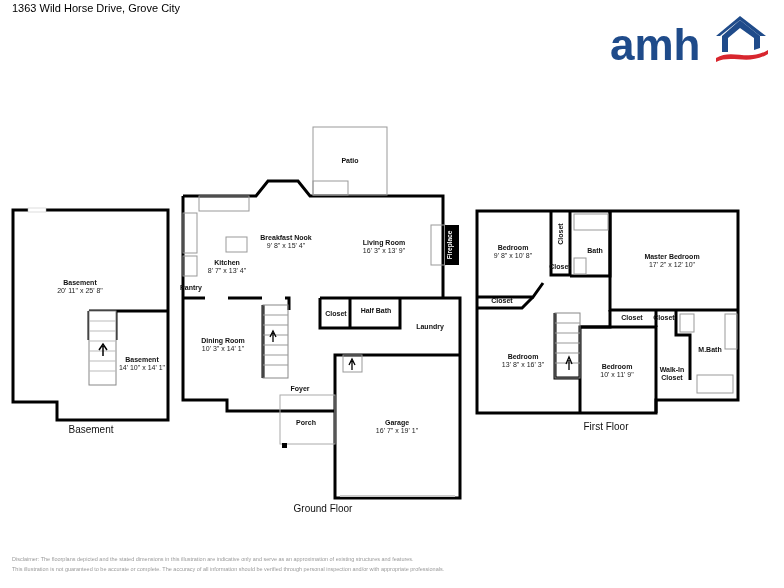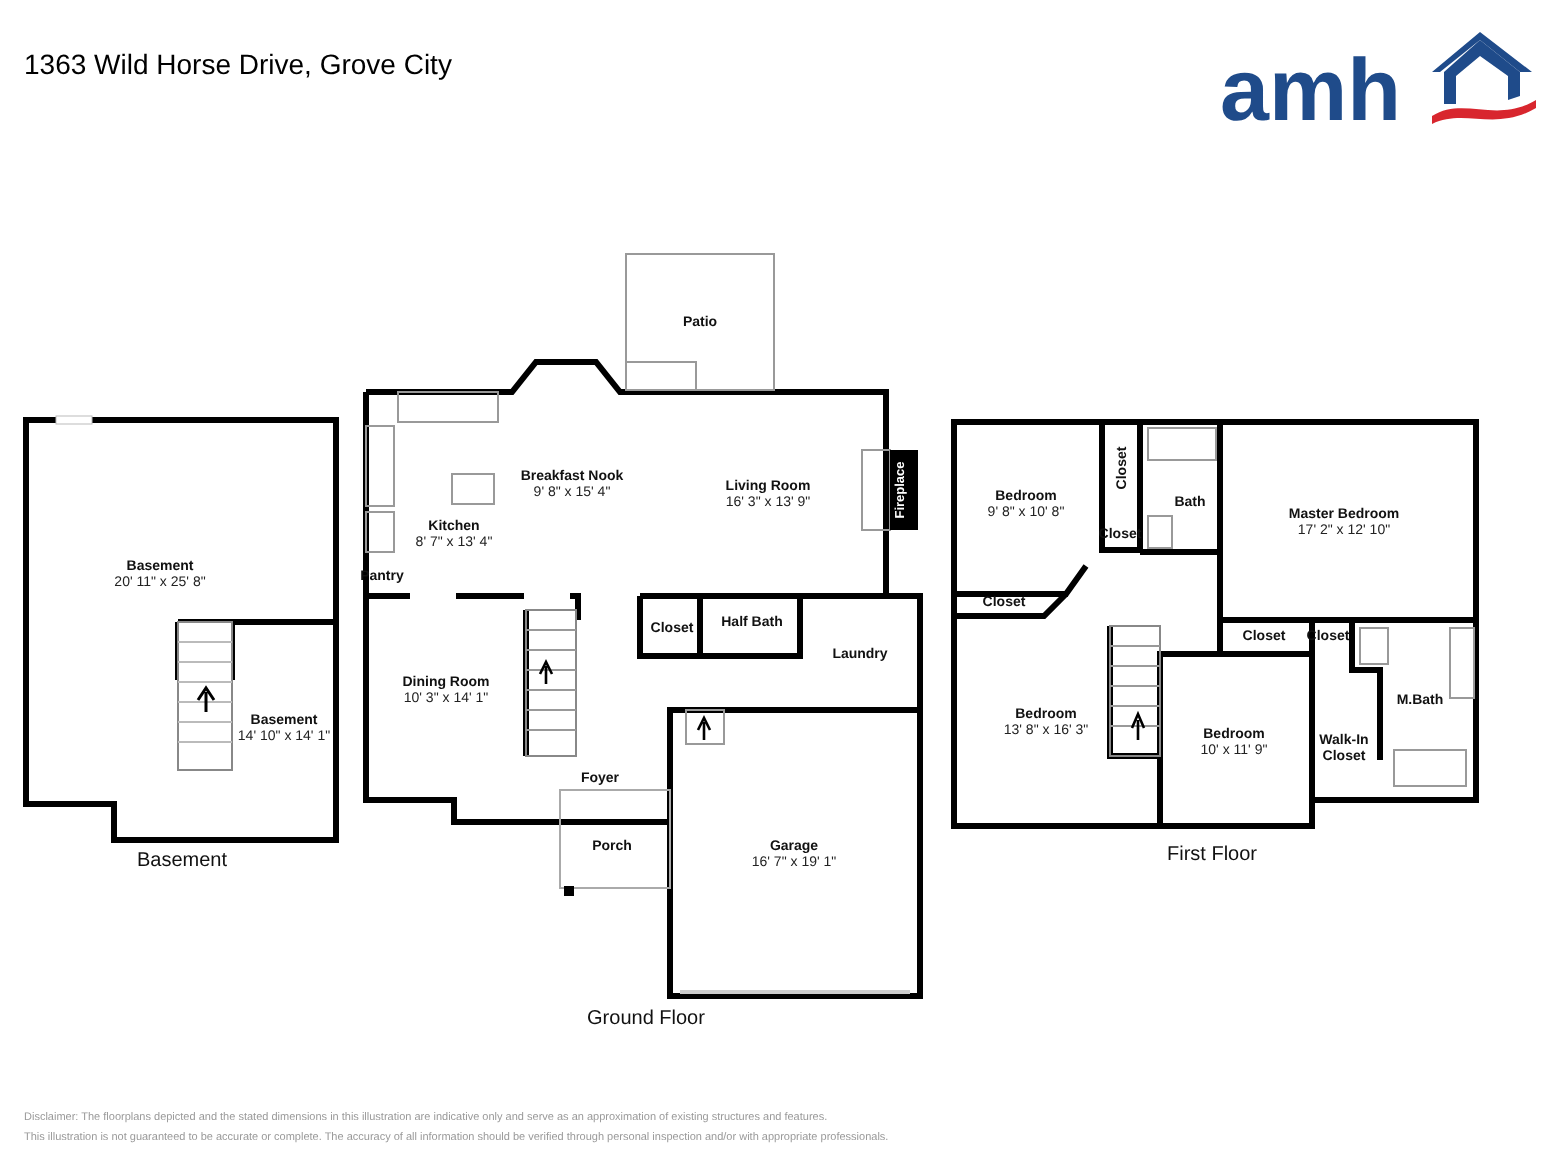--- a/index.html
+++ b/index.html
@@ -1,17 +1,17 @@
 <!DOCTYPE html>
 <html><head>
 <meta charset="utf-8">
 <style>
   html,body{margin:0;padding:0;background:#fff;}
   body{width:784px;height:588px;position:relative;overflow:hidden;font-family:"Liberation Sans",sans-serif;color:#000;}
-  .addr{position:absolute;left:12px;top:24px;font-size:14px;text-align:right;}
+  .addr{position:absolute;left:12px;top:2px;font-size:11px;text-align:right;}
   .logo{position:absolute;left:608px;top:8px;width:164px;height:60px;}
   .plan{position:absolute;left:0;top:0;}
   .lbl{font-family:"Liberation Sans",sans-serif;font-weight:bold;font-size:7px;text-anchor:middle;fill:#111;}
   .dim{font-family:"Liberation Sans",sans-serif;font-size:7px;text-anchor:middle;fill:#222;}
   .floor{font-family:"Liberation Sans",sans-serif;font-size:10px;text-anchor:middle;fill:#111;}
   .disc{position:absolute;left:12px;font-size:5.5px;color:#9a9a9a;}
 </style>
 </head>
 <body>
 

